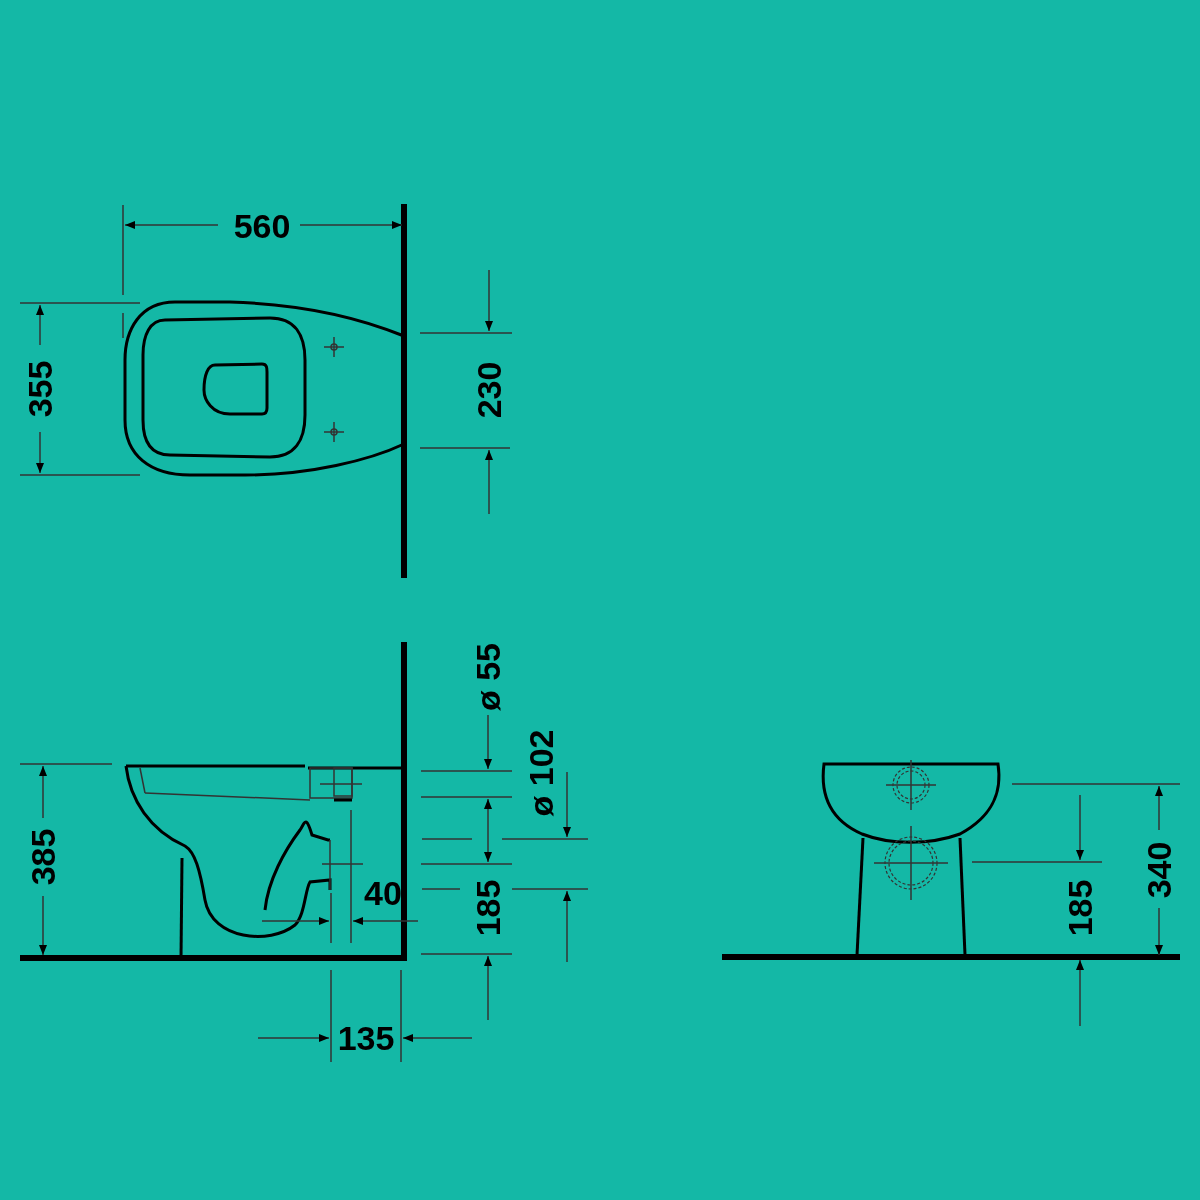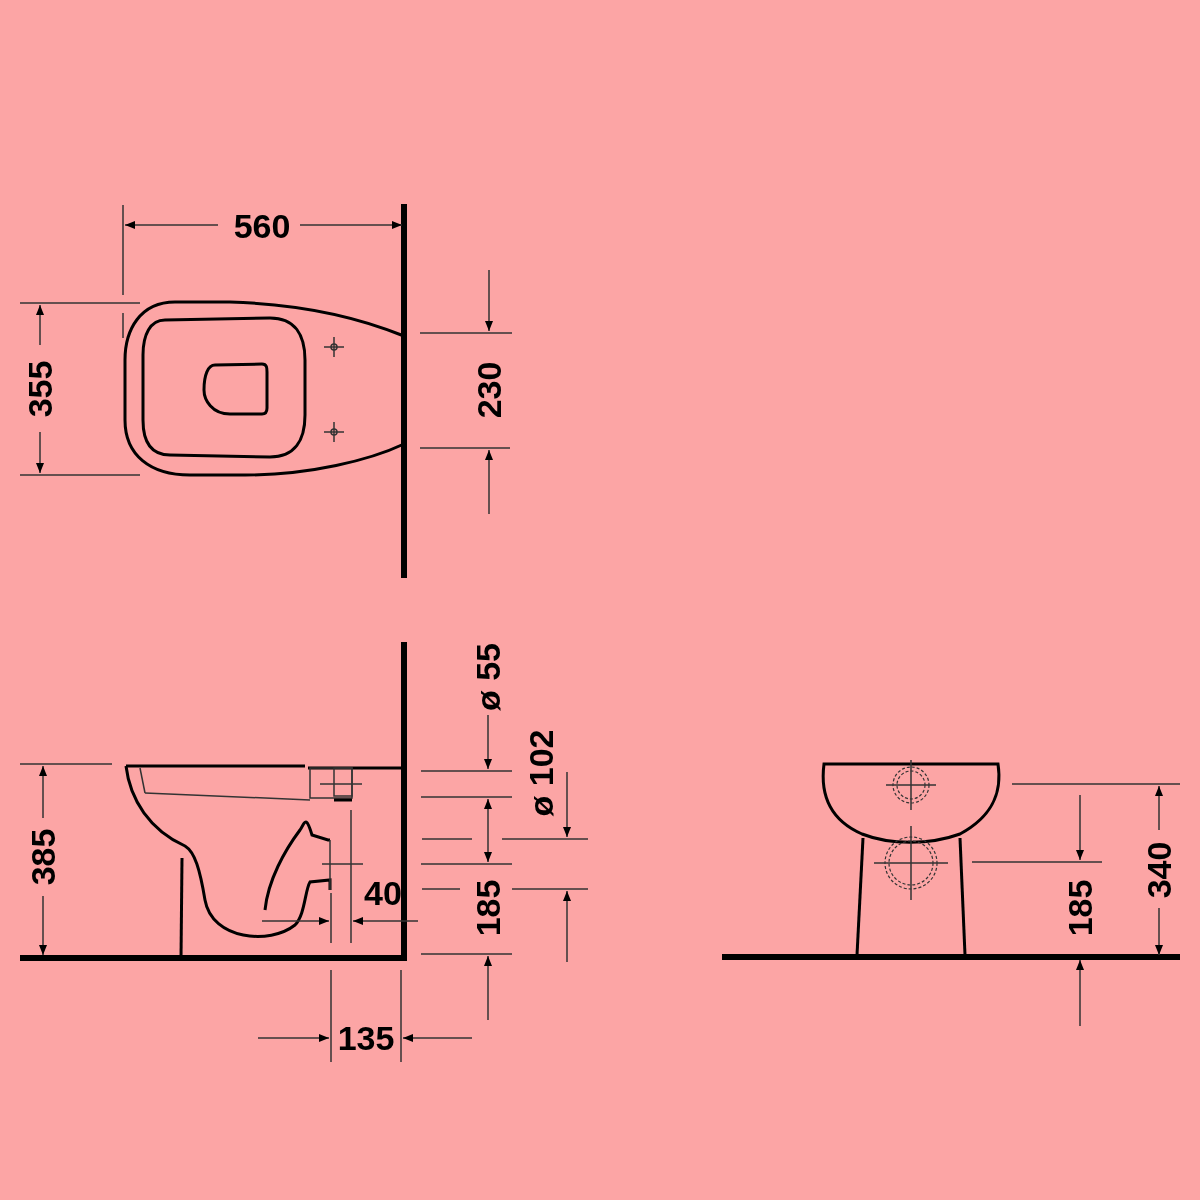--- a/index.html
+++ b/index.html
@@ -1,16 +1,16 @@
 <!DOCTYPE html>
 <html><head>
 <meta charset="utf-8">
 <style>
   html, body { margin:0; padding:0; background:#ffffff; }
-  #canvas { position:relative; width:1200px; height:1200px; background:#fca5a5; overflow:hidden; }
+  #canvas { position:relative; width:1200px; height:1200px; background:#14b8a6; overflow:hidden; }
   svg { position:absolute; left:0; top:0; }
   .dim { font-family: "Liberation Sans", "DejaVu Sans", sans-serif; font-weight:bold; font-size:34px; fill:#000; }
   .thin { stroke:#333; stroke-width:1.5; fill:none; }
   .body { stroke:#000; stroke-width:3; fill:none; }
   .wall { stroke:#000; stroke-width:6; fill:none; }
   .dash { stroke:#333; stroke-width:1.2; fill:none; stroke-dasharray:3 2; }
 </style>
 </head>
 <body>
 

